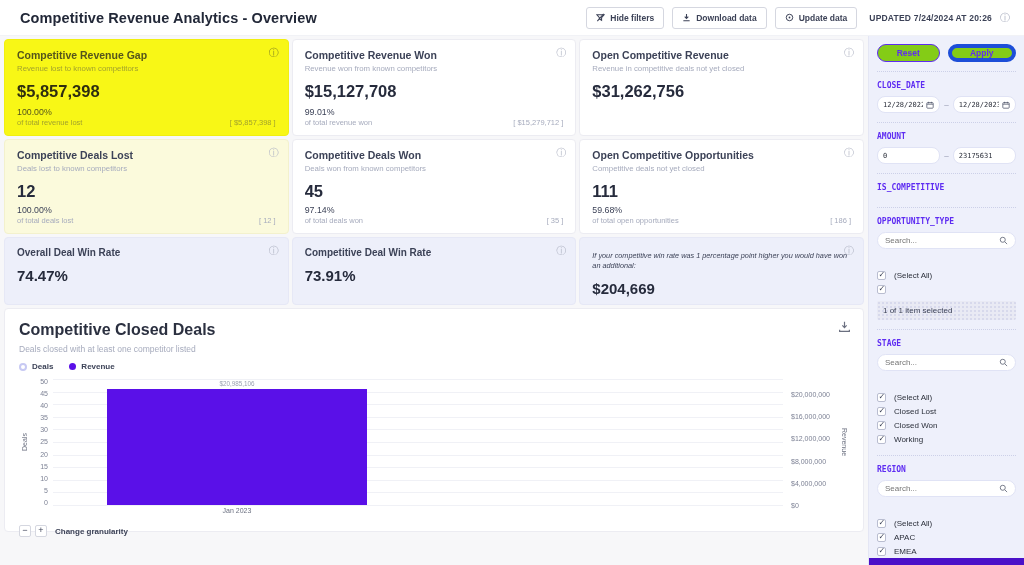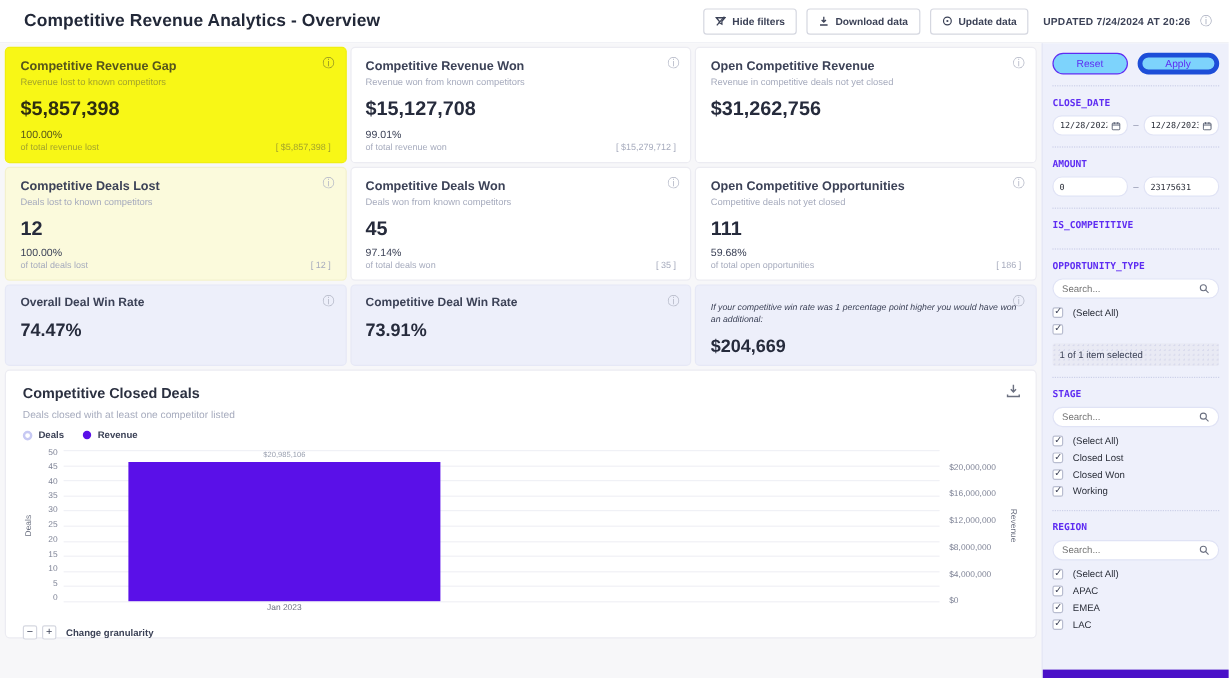--- a/index.html
+++ b/index.html
@@ -47,21 +47,21 @@
   
   .rate-card { position:relative; background:#edeffa; border:1px solid #e6e8f6; border-radius:4px;
     padding:9px 12px; height:68px; }
   .rate-title { font-size:10px; font-weight:700; color:#3c4257; }
   .rate-value { font-size:15px; font-weight:700; color:#262b3c; margin-top:9px; }
   .rate-note { font-size:7.3px; font-style:italic; color:#3c4257; margin-top:4px; line-height:1.35; }
 
   
   .chart-card { position:relative; background:#fff; border:1px solid #ececf2; border-radius:4px;
     padding:12px 14px 8px; height:224px; }
-  .chart-title { font-size:12px; font-weight:700; color:#2b3040; }
+  .chart-title { font-size:16px; font-weight:700; color:#2b3040; }
   .chart-sub { font-size:8.5px; color:#a6abbd; margin-top:5px; }
   .chart-dl { position:absolute; top:10px; right:12px; cursor:pointer; }
   .legend { display:flex; gap:16px; margin-top:8px; }
   .legend-item { display:flex; align-items:center; gap:5px; cursor:pointer; }
   .legend-dot { width:7px; height:7px; border-radius:50%; }
   .legend-dot.ring { background:#fff !important; border:2px solid; width:8px; height:8px; }
   .legend-label { font-size:8px; color:#3c4257; font-weight:700; }
   .plot-row { display:flex; margin-top:8px; height:126px; }
   .vlabel { writing-mode:vertical-rl; transform:rotate(180deg); font-size:7px; color:#6b7080;
     display:flex; align-items:center; justify-content:center; width:10px; }
@@ -81,43 +81,43 @@
   .x-tick { position:absolute; left:25.2%; transform:translateX(-50%); font-size:7px; color:#6b7080; }
   .gran-row { display:flex; align-items:center; gap:4px; margin-top:7px; }
   .gran-btn { width:12px; height:12px; background:#fff; border:1px solid #d5d7e0; border-radius:2px;
     font-size:9px; line-height:9px; color:#3c4257; text-align:center; cursor:pointer; }
   .gran-label { font-size:8px; color:#3c4257; margin-left:4px; font-weight:700; }
 
   
   .sidebar { width:156px; background:#eef0fb; border-left:1px solid #e4e6f4; position:relative;
     padding:8px 8px 0; }
   .btn-row { display:flex; gap:8px; padding-bottom:9px; border-bottom:1px dotted #ccd0e8; }
-  .sbtn { flex:1; height:18px; border-radius:12px; font-size:8.5px; font-weight:400;
-    color:#5e2cf2; background:#7dd3fc; cursor:pointer; }
+  .sbtn { flex:1; height:18px; border-radius:12px; font-size:8.5px; font-weight:700;
+    color:#5e2cf2; background:#84cc16; cursor:pointer; }
   .sbtn.reset { border:1px solid #5e2cf2; }
   .sbtn.apply { border:4px solid #1d4ed8; }
   .fsec { padding-bottom:9px; border-bottom:1px dotted #ccd0e8; }
   .fsec.last { border-bottom:none; }
   .flabel { font-family:"DejaVu Sans Mono", monospace; font-size:8px; font-weight:700;
     color:#5e2cf2; margin:9px 0 6px; }
   .range-row { display:flex; align-items:center; gap:4px; }
   .input-box { flex:1; display:flex; align-items:center; gap:3px; background:#fff;
     border:1px solid #e0e3f5; border-radius:8px; height:17px; padding:0 5px; }
   .input-box input { border:0; outline:0; width:100%; font-size:7px; color:#2b2f3a;
     background:transparent; font-family:"DejaVu Sans Mono", monospace; }
   .input-box svg { flex:none; }
   .dash { color:#8a8fa8; font-size:8px; }
   .dropdown { display:flex; align-items:center; justify-content:space-between; background:#fff;
     border:1px solid #e0e3f5; border-radius:5px; height:19px; padding:0 7px; cursor:pointer; }
   .dropdown-value { font-size:8.5px; color:#2b2f3a; }
   .chev { color:#6b7080; font-size:8px; }
   .search-box { display:flex; align-items:center; background:#fff; border:1px solid #e0e3f5;
     border-radius:9px; height:17px; padding:0 7px; }
   .search-box input { flex:1; border:0; outline:0; font-size:8px; color:#2b2f3a; background:transparent; }
-  .opts { margin-top:4px; }
+  .opts { margin-top:19px; }
   .opt { display:flex; align-items:center; gap:8px; height:14px; cursor:pointer; }
   .cb { width:9px; height:9px; background:#fff; border:1px solid #b9bdd0; border-radius:2px;
     position:relative; flex:none; }
   .cb::after { content:"✓"; position:absolute; top:-1.5px; left:0.5px; font-size:8px; color:#3c4257; }
   .opt-label { font-size:8px; color:#2b2f3a; }
   .status { margin-top:5px; padding:5px 6px; font-size:8px; color:#3c4257; border-radius:2px;
     background-color:#e9eaf4;
     background-image:radial-gradient(#d7d9ec 0.8px, transparent 0.8px); background-size:4px 4px; }
   .bottom-bar { position:absolute; left:0; right:0; bottom:0; height:7px; background:#4a10c8; }
 </style>

